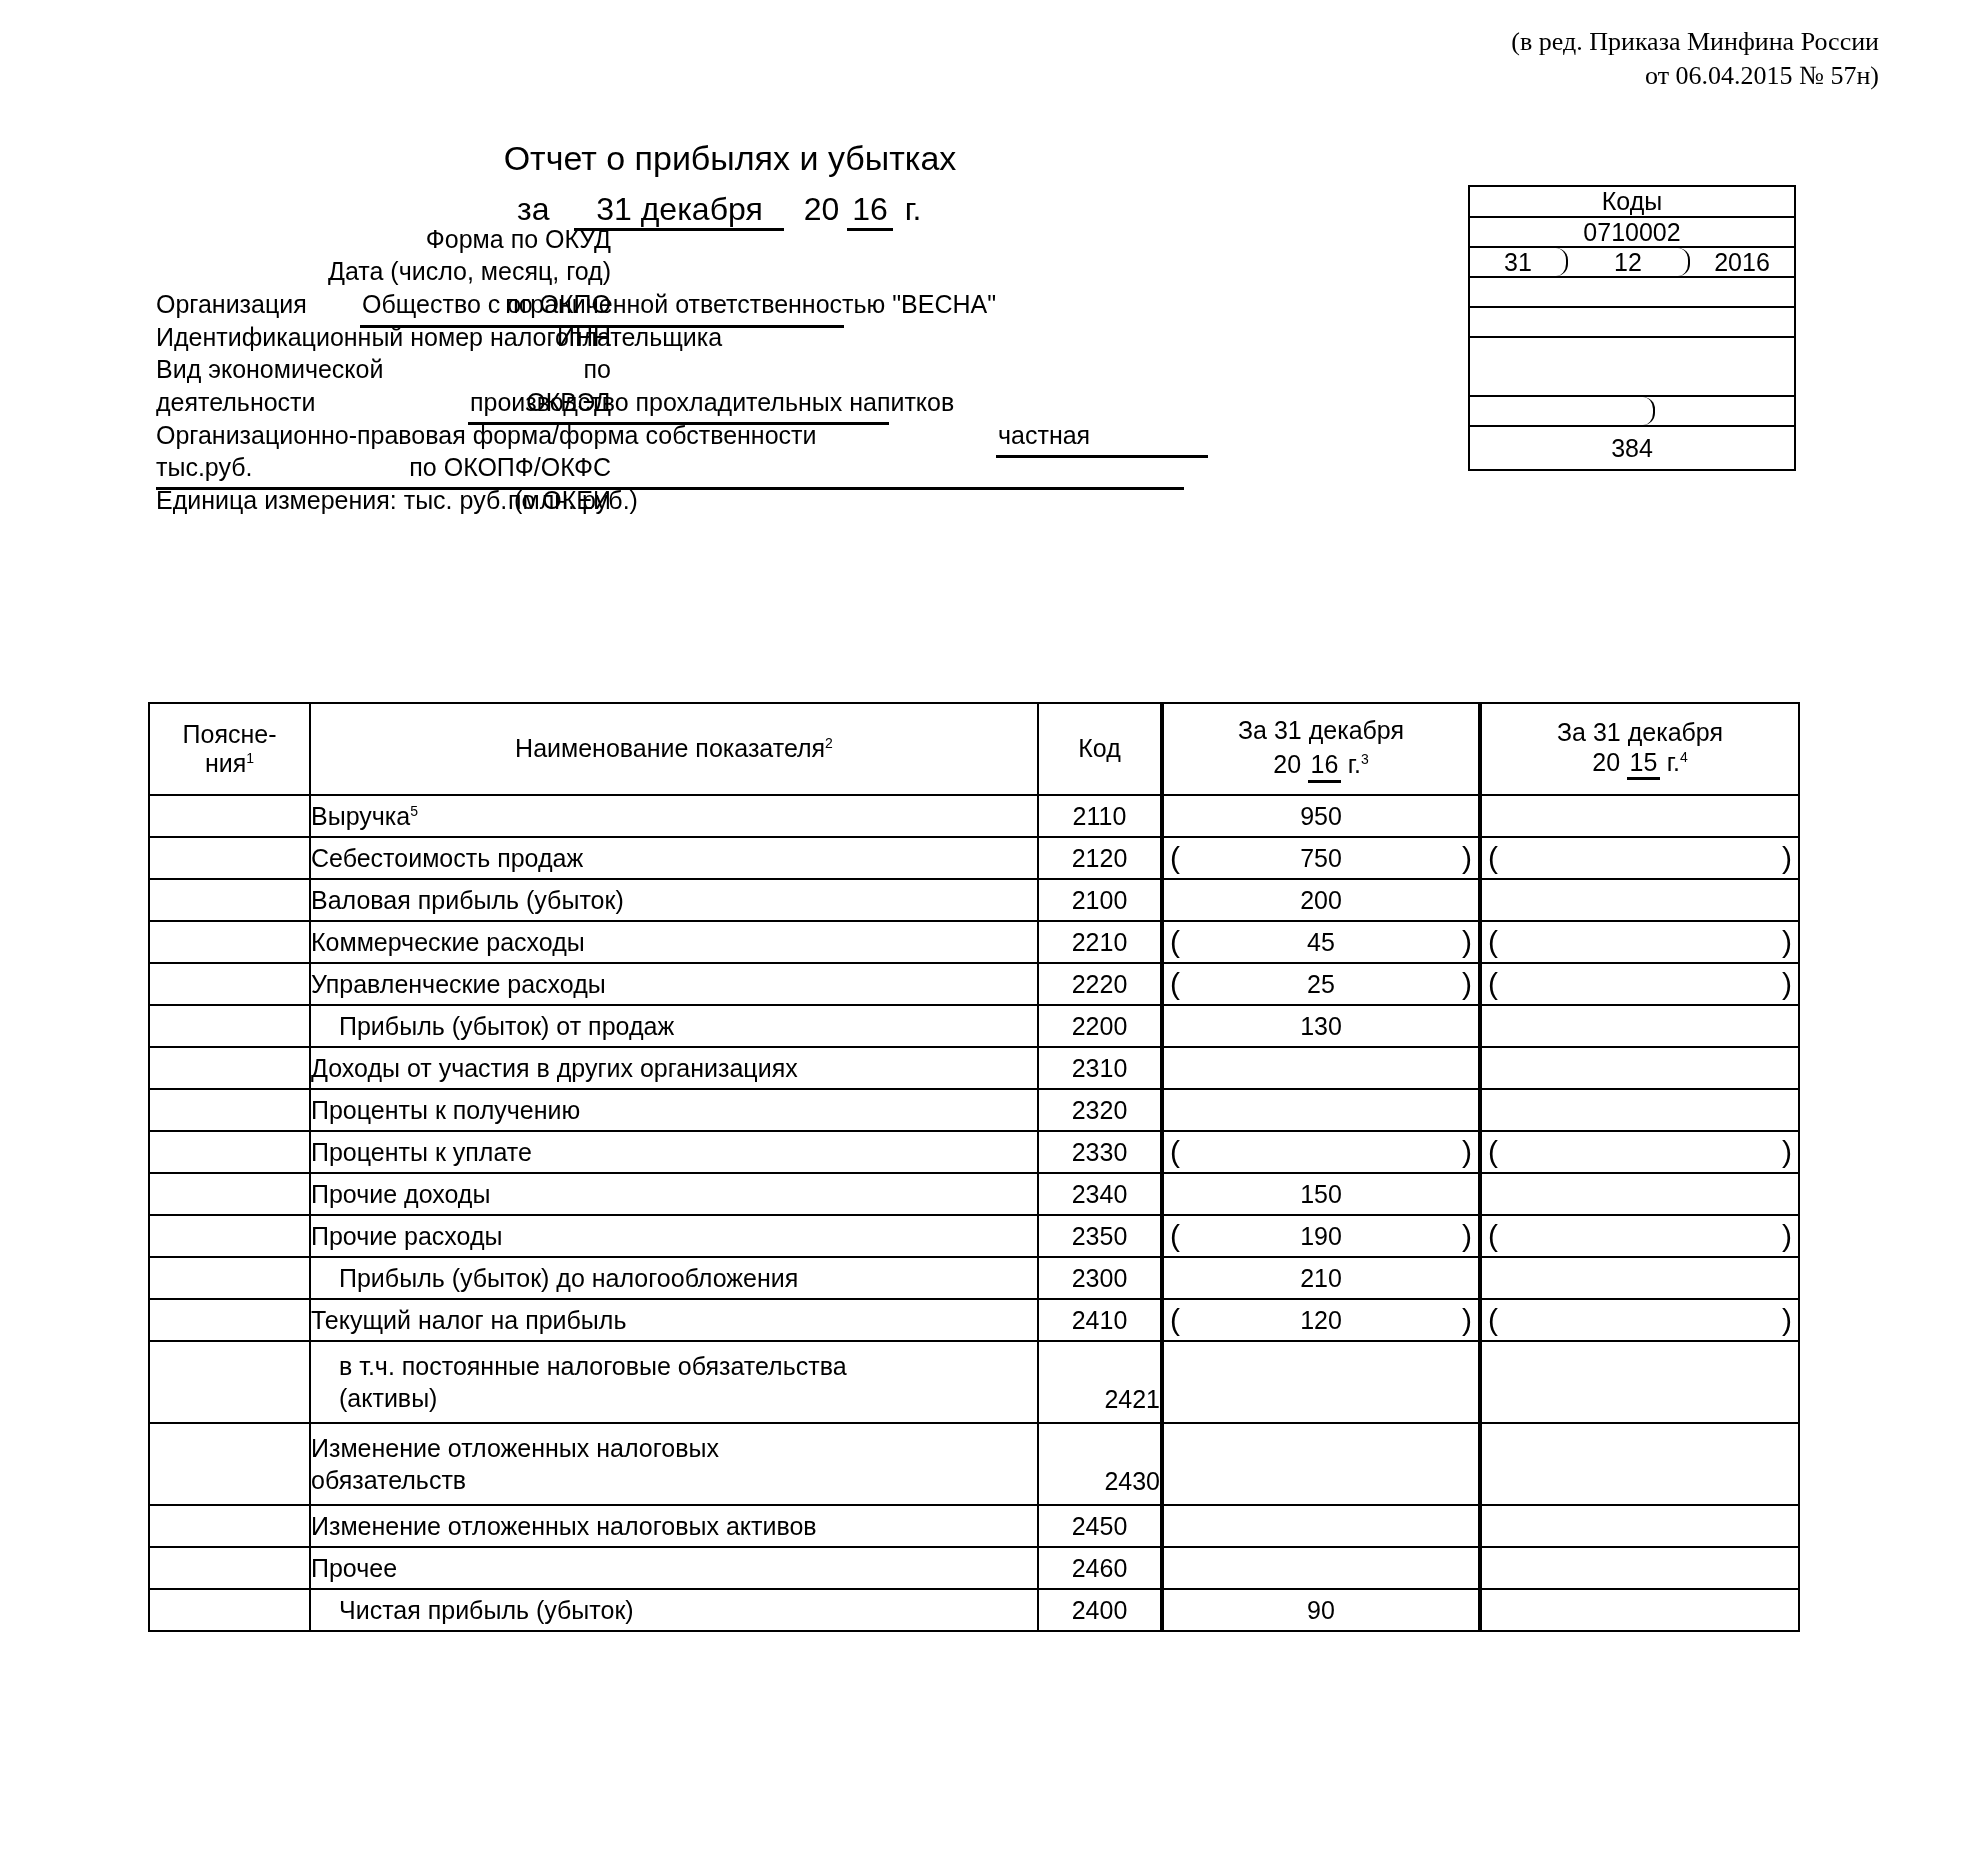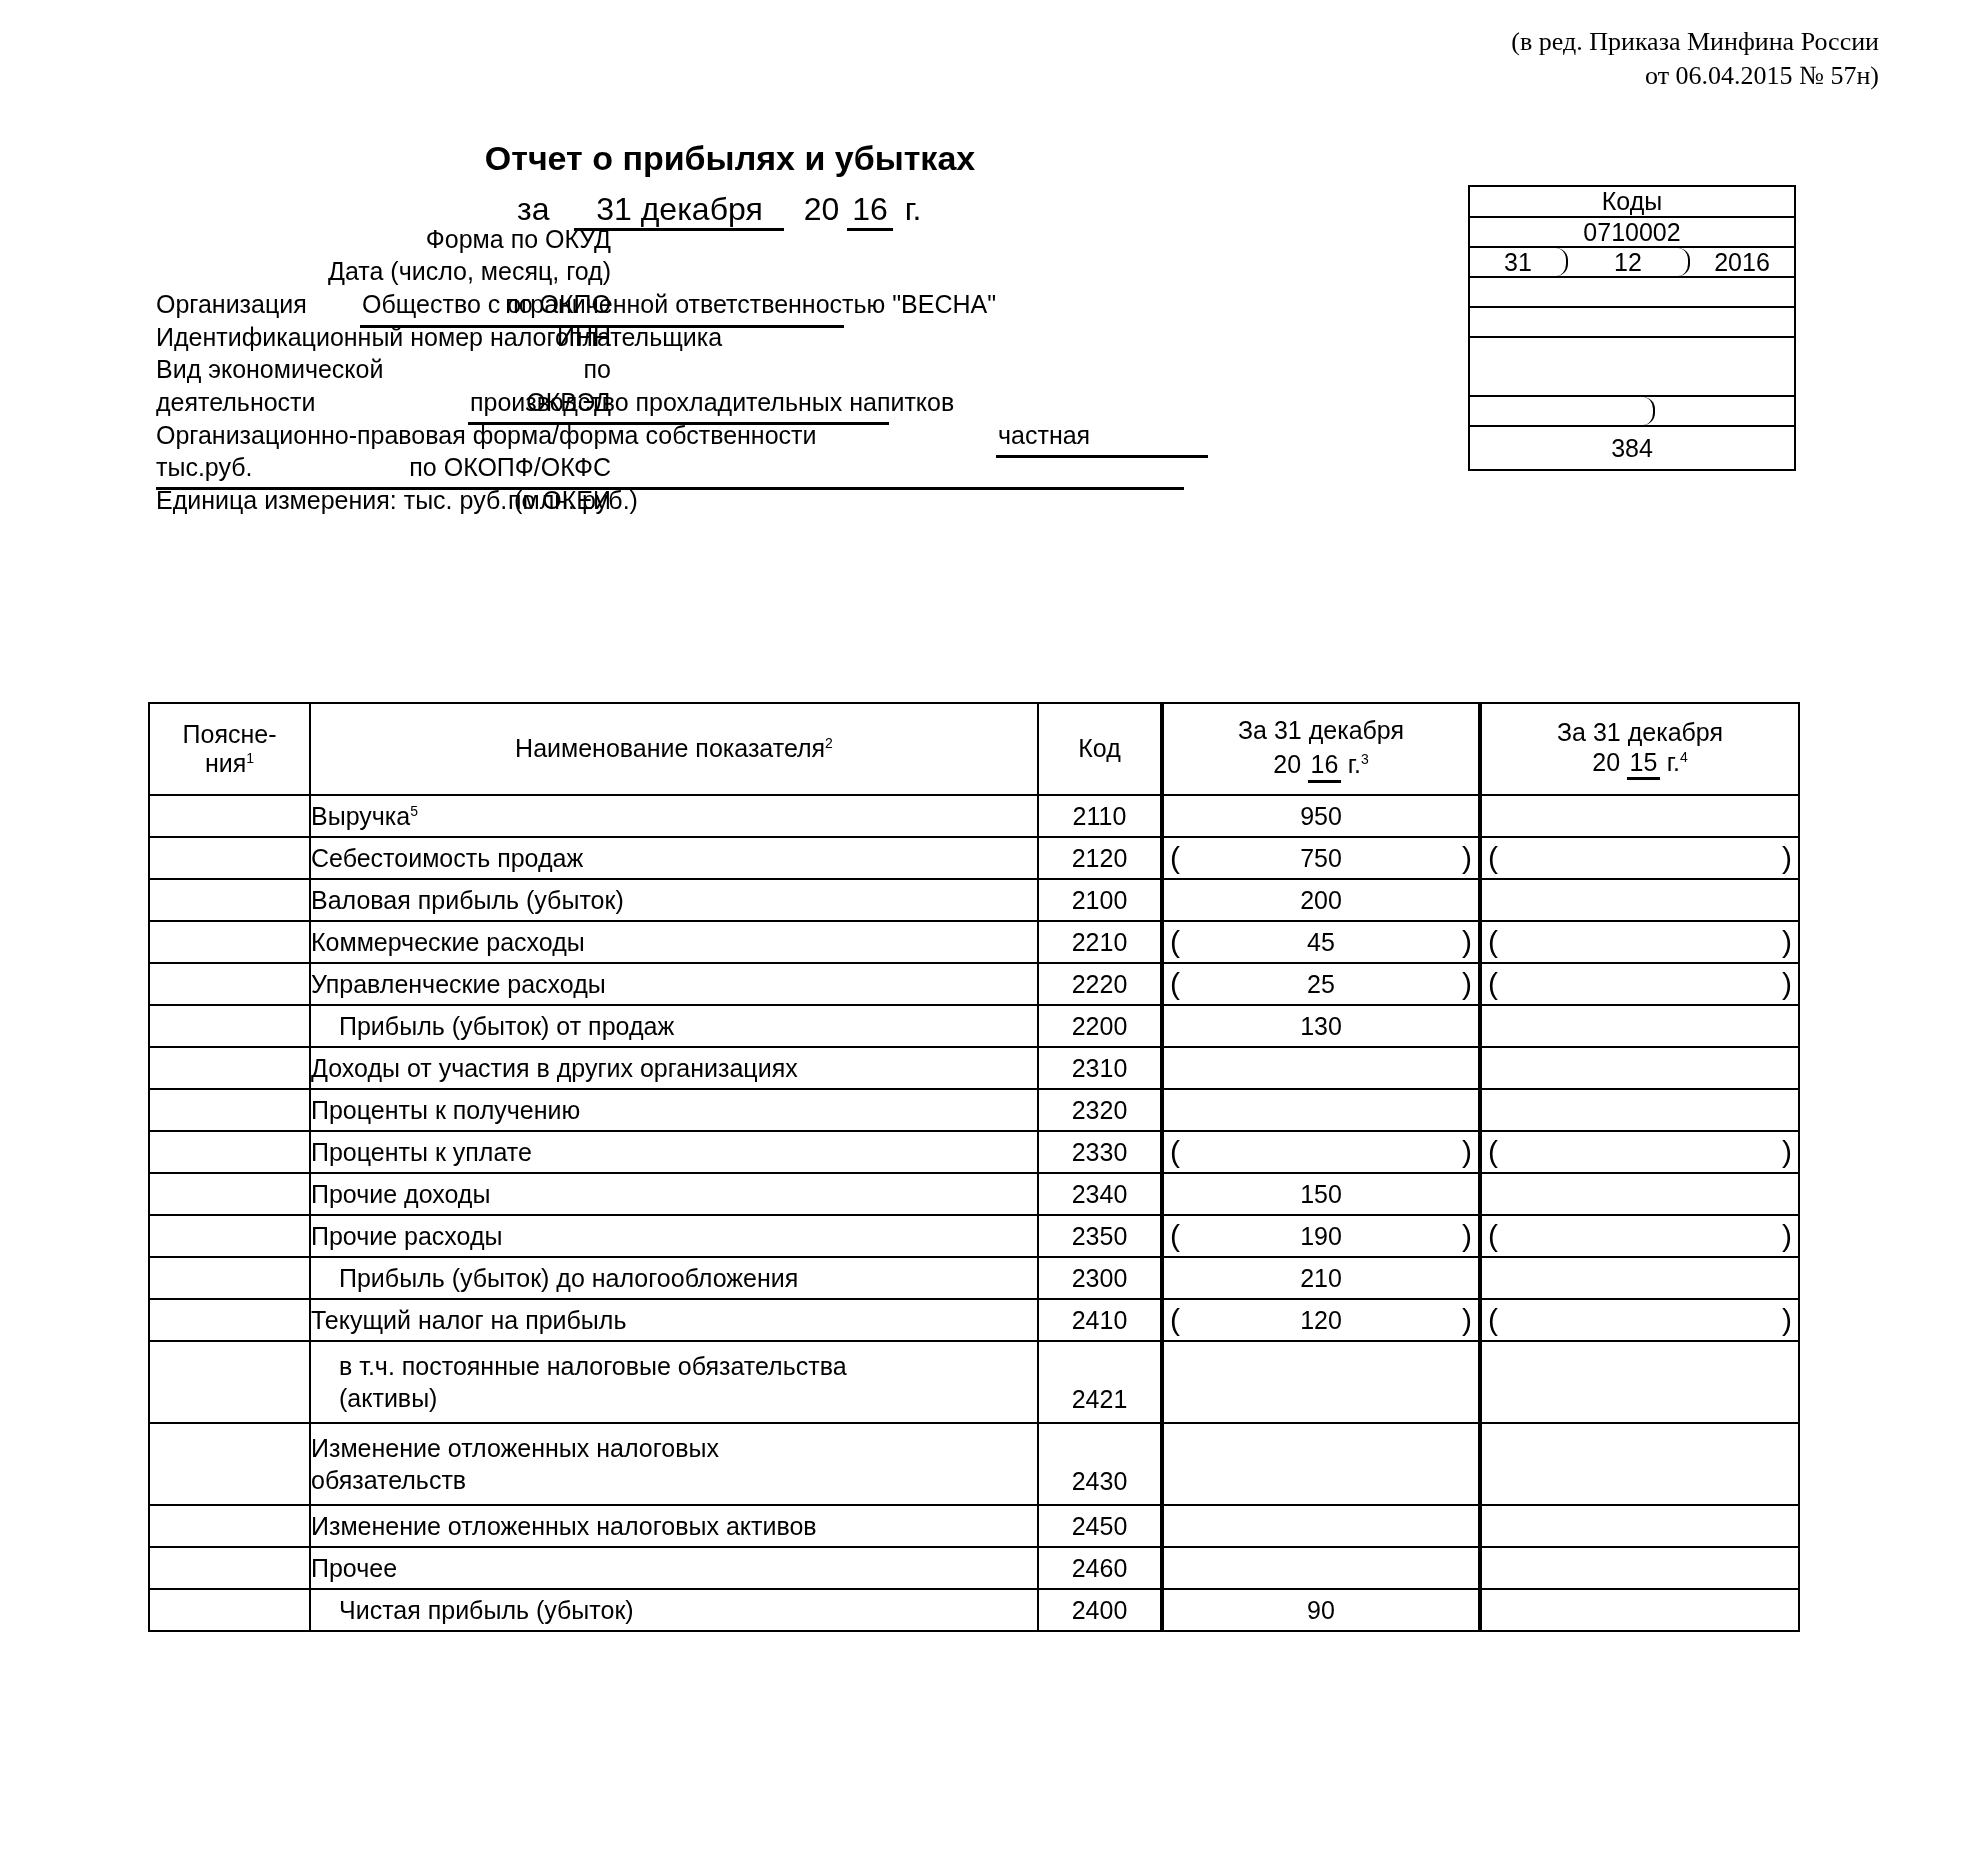--- a/index.html
+++ b/index.html
@@ -25,21 +25,21 @@
     white-space: pre-line;
   }
 
   
   .doc-title {
     position: absolute;
     left: 0; top: 139px;
     width: 1460px;
     text-align: center;
     font-size: 34px;
-    font-weight: bold;
+    font-weight: normal;
     letter-spacing: 0px;
   }
   .period-line {
     position: absolute;
     left: 517px; top: 191px;
     display: flex;
     align-items: baseline;
     font-size: 32px;
   }
   .period-line .sp { display:inline-block; }
@@ -130,21 +130,21 @@
   thead td { height: 90px; text-align: center; line-height: 1.18; }
   thead .thick-l { border-left-width: 4.6px; }
 
   .hdr-two { display:block; }
   sup { font-size: 0.56em; vertical-align: super; line-height: 0; }
 
   .name-cell { padding-left: 16px; height: 40px; }
   .name-cell.indent { padding-left: 28px; }
   .name-cell.tall { height: 80px; line-height: 1.28; }
   .code-cell { text-align: center; }
-  .code-cell.bottomish { vertical-align: bottom; padding-bottom: 7.6px; }
+  .code-cell.bottomish { vertical-align: bottom; padding-bottom: 7.6px; text-align: right; }
 
   .val {
     position: relative;
     text-align: center;
   }
   .val.thick-l { border-left-width: 4.6px; }
   .val .paren-l {
     position: absolute; left: 5.9px; top: 50%;
     transform: translateY(-50%);
     font-size: 30px;

